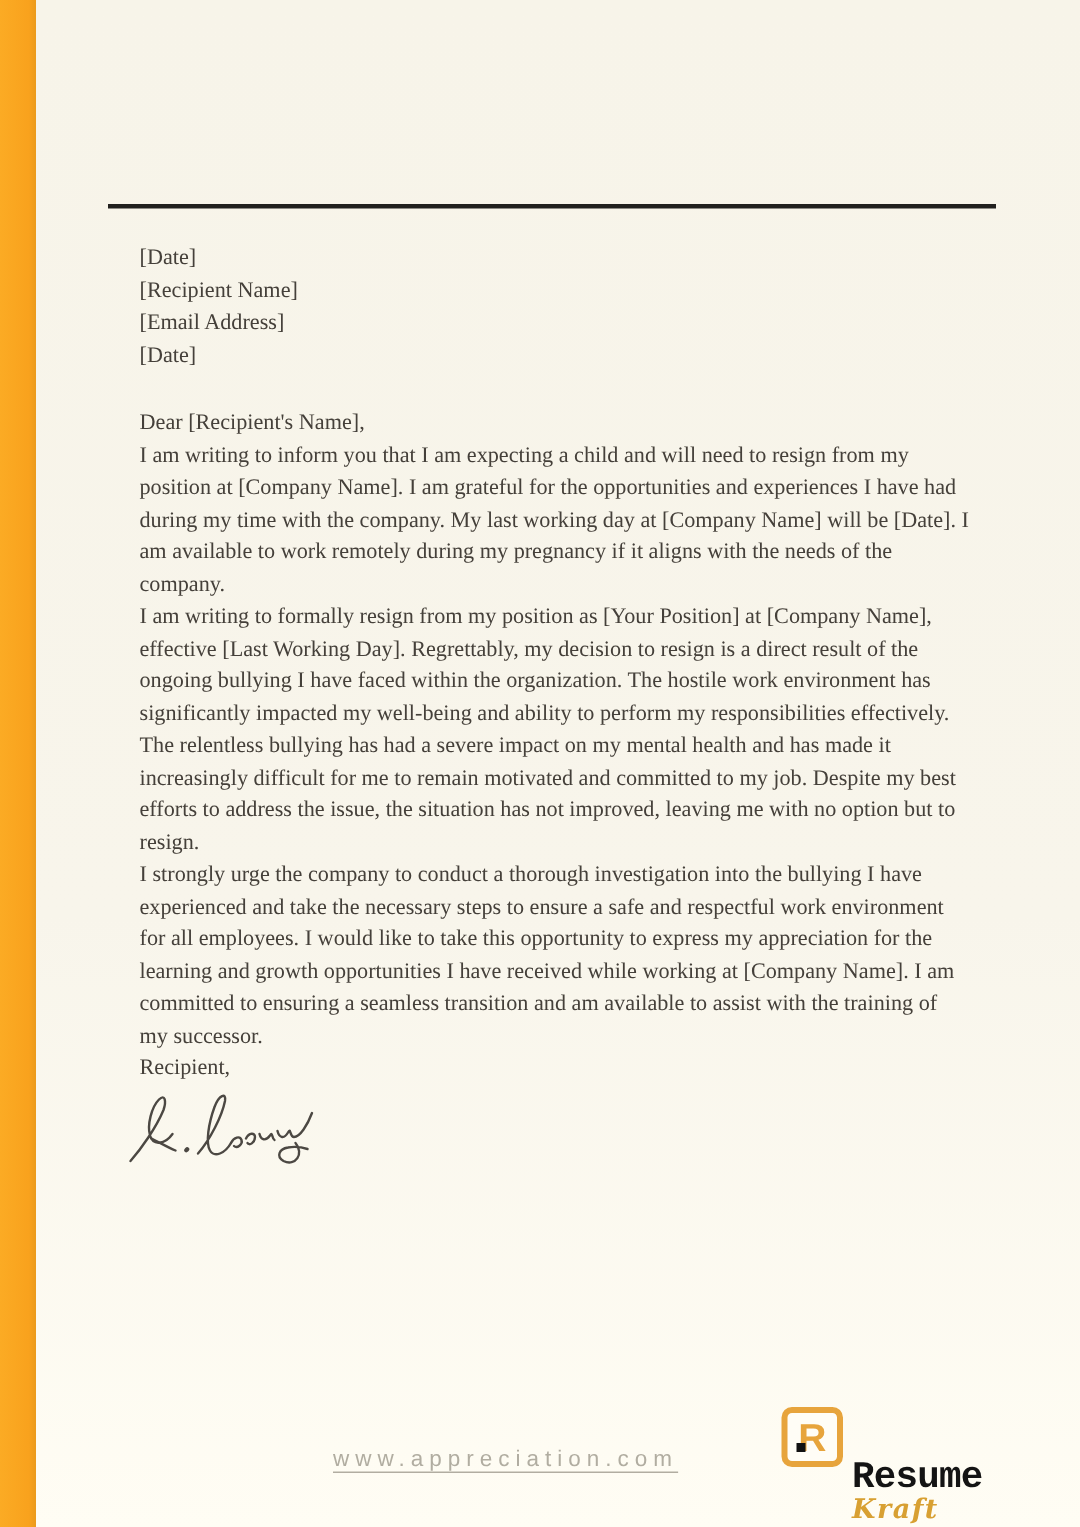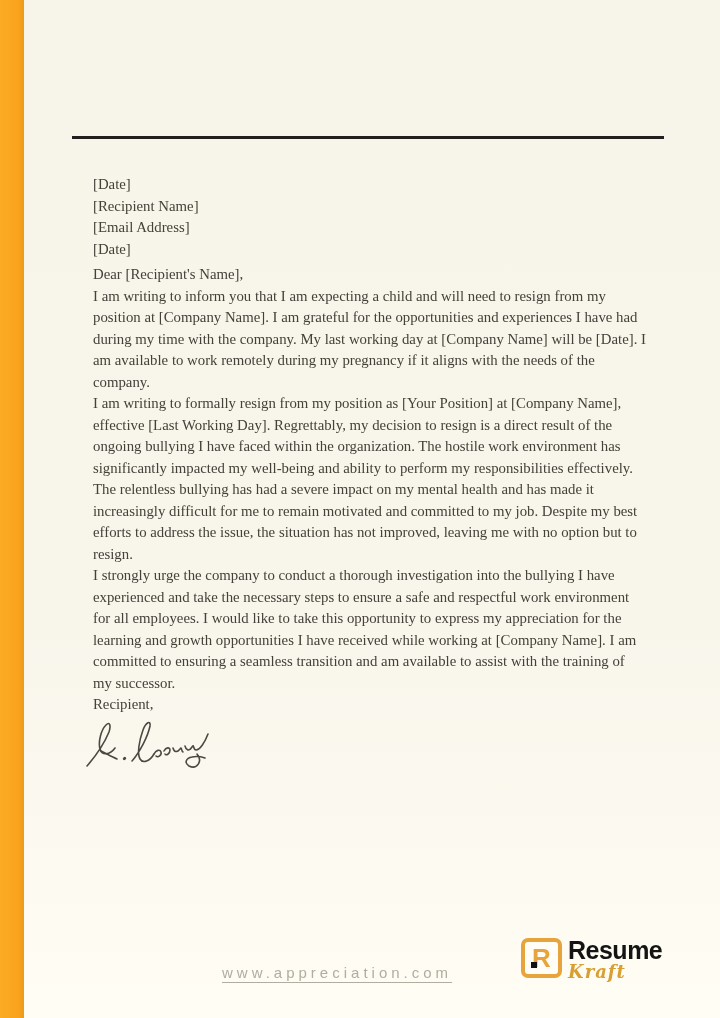--- a/index.html
+++ b/index.html
@@ -21,26 +21,26 @@
     position:absolute; left:80px; top:51px;
     font-family:"Liberation Sans", sans-serif;
     font-weight:bold; font-size:26.5px; letter-spacing:0.2px;
     color:#1b1b1b; white-space:nowrap;
   }
   .rule {
     position:absolute; left:72px; top:136px;
     width:592px; height:3px; background:#21201e;
   }
   .letter {
-    position:absolute; left:93px; top:174px; width:554px;
+    position:absolute; left:93px; top:162px; width:554px;
     font-size:14.8px; line-height:21.5px; color:#45403a;
   }
   .letter p { margin:0; }
   .date-first { margin-bottom:14px; }
-  .addr { margin-bottom:4px; }
+  .addr { margin-bottom:24px; }
   .greeting { margin-bottom:12px; }
   .para { margin-bottom:17px; }
   .closing { margin-bottom:2px; }
   .signature { margin-left:-9px; height:60px; }
   .signature svg { display:block; }
   .site-link {
     position:absolute; left:222px; top:964px;
     font-family:"Liberation Sans", sans-serif;
     font-size:15px; letter-spacing:4px;
     color:#b1ada1;
@@ -68,23 +68,23 @@
     font-family:"Liberation Sans", sans-serif;
     font-weight:bold; font-size:26px; line-height:30px;
     color:#e7a43c;
   }
   .logo-mark .logo-sq {
     position:absolute; left:6px; bottom:6px;
     width:6px; height:6px; background:#121212;
   }
   .logo-text { margin-left:6px; display:flex; flex-direction:column; }
   .brand-primary {
-    font-family:Liberation Sans, sans-serif;
+    font-family:Liberation Mono, monospace;
     font-weight:bold; font-size:25px; line-height:24px;
-    letter-spacing:-0.5px; color:#141414; white-space:nowrap;
+    letter-spacing:-0.5px; color:#141414; white-space:nowrap;margin-top:35px;
   }
   .brand-secondary {
     font-family:"DejaVu Serif", serif;
     font-style:italic; font-weight:bold;
     font-size:18px; line-height:19px;
     letter-spacing:1px; color:#d8a032; white-space:nowrap;
   }
 </style>
 </head>
 <body>

